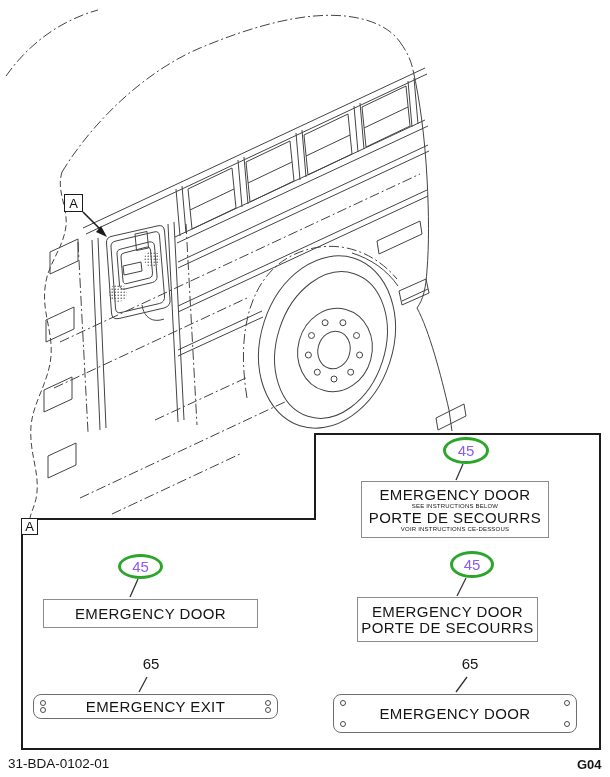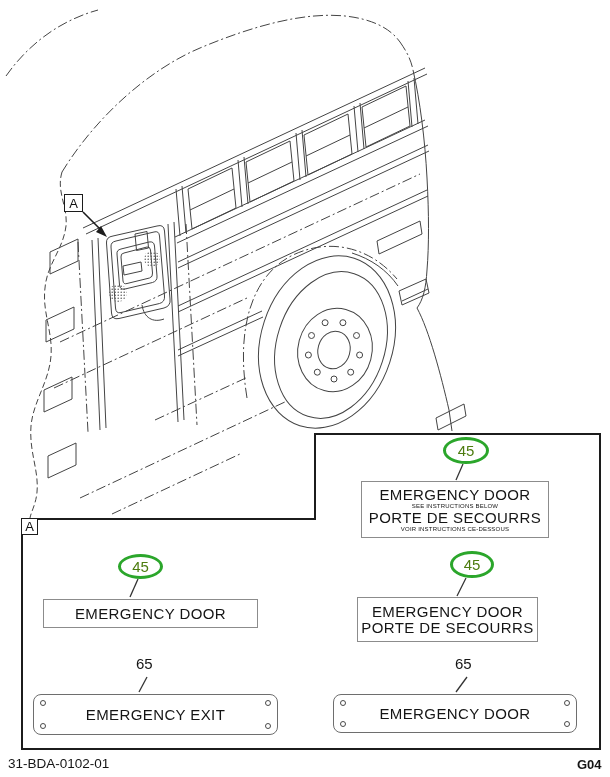--- a/index.html
+++ b/index.html
@@ -5,24 +5,24 @@
   html,body{margin:0;padding:0;background:#fff;}
   #page{
     position:relative;width:610px;height:777px;background:#fff;overflow:hidden;
     font-family:"Liberation Sans","DejaVu Sans",sans-serif;color:#111;
   }
   svg{position:absolute;left:0;top:0;}
   
   .ref-ellipse{
     position:absolute;border:3.5px solid #2BA62B;border-radius:50%;
     display:flex;align-items:center;justify-content:center;
-    font-size:15px;color:#4d7c0f;background:transparent;box-sizing:border-box;
+    font-size:15px;color:#8b5cf6;background:transparent;box-sizing:border-box;
   }
   
-  .ref-num{position:absolute;font-size:15px;color:#151515;text-align:left;}
+  .ref-num{position:absolute;font-size:15px;color:#151515;text-align:center;}
   
   .label-box{
     position:absolute;border:1px solid #8c8c8c;background:#fff;box-sizing:border-box;
     display:flex;flex-direction:column;align-items:center;justify-content:center;
     text-align:center;color:#151515;
   }
   .label-box .big{font-size:15px;line-height:16px;letter-spacing:.4px;white-space:nowrap;}
   .label-box .small{font-size:6px;line-height:7px;letter-spacing:.2px;white-space:nowrap;}
   
   .plate{
@@ -162,21 +162,21 @@
 
   <div class="ref-ellipse" style="left:450px;top:551px;width:44px;height:27px;">
     <span>45</span>
   </div>
   <div class="label-box" style="left:357px;top:597px;width:181px;height:45px;">
     <span class="big">EMERGENCY DOOR</span>
     <span class="big">PORTE DE SECOURRS</span>
   </div>
 
   <div class="ref-num" style="left:136px;top:655px;width:30px;">65</div>
-  <div class="plate" style="left:33px;top:694px;width:245px;height:41px;">
+  <div class="plate" style="left:33px;top:694px;width:245px;height:25px;">
     <span class="screw tl"></span>
     <span class="screw tr"></span>
     <span class="screw bl"></span>
     <span class="screw br"></span>
     <span>EMERGENCY EXIT</span>
   </div>
 
   <div class="ref-num" style="left:455px;top:655px;width:30px;">65</div>
   <div class="plate" style="left:333px;top:694px;width:244px;height:39px;">
     <span class="screw tl"></span>

